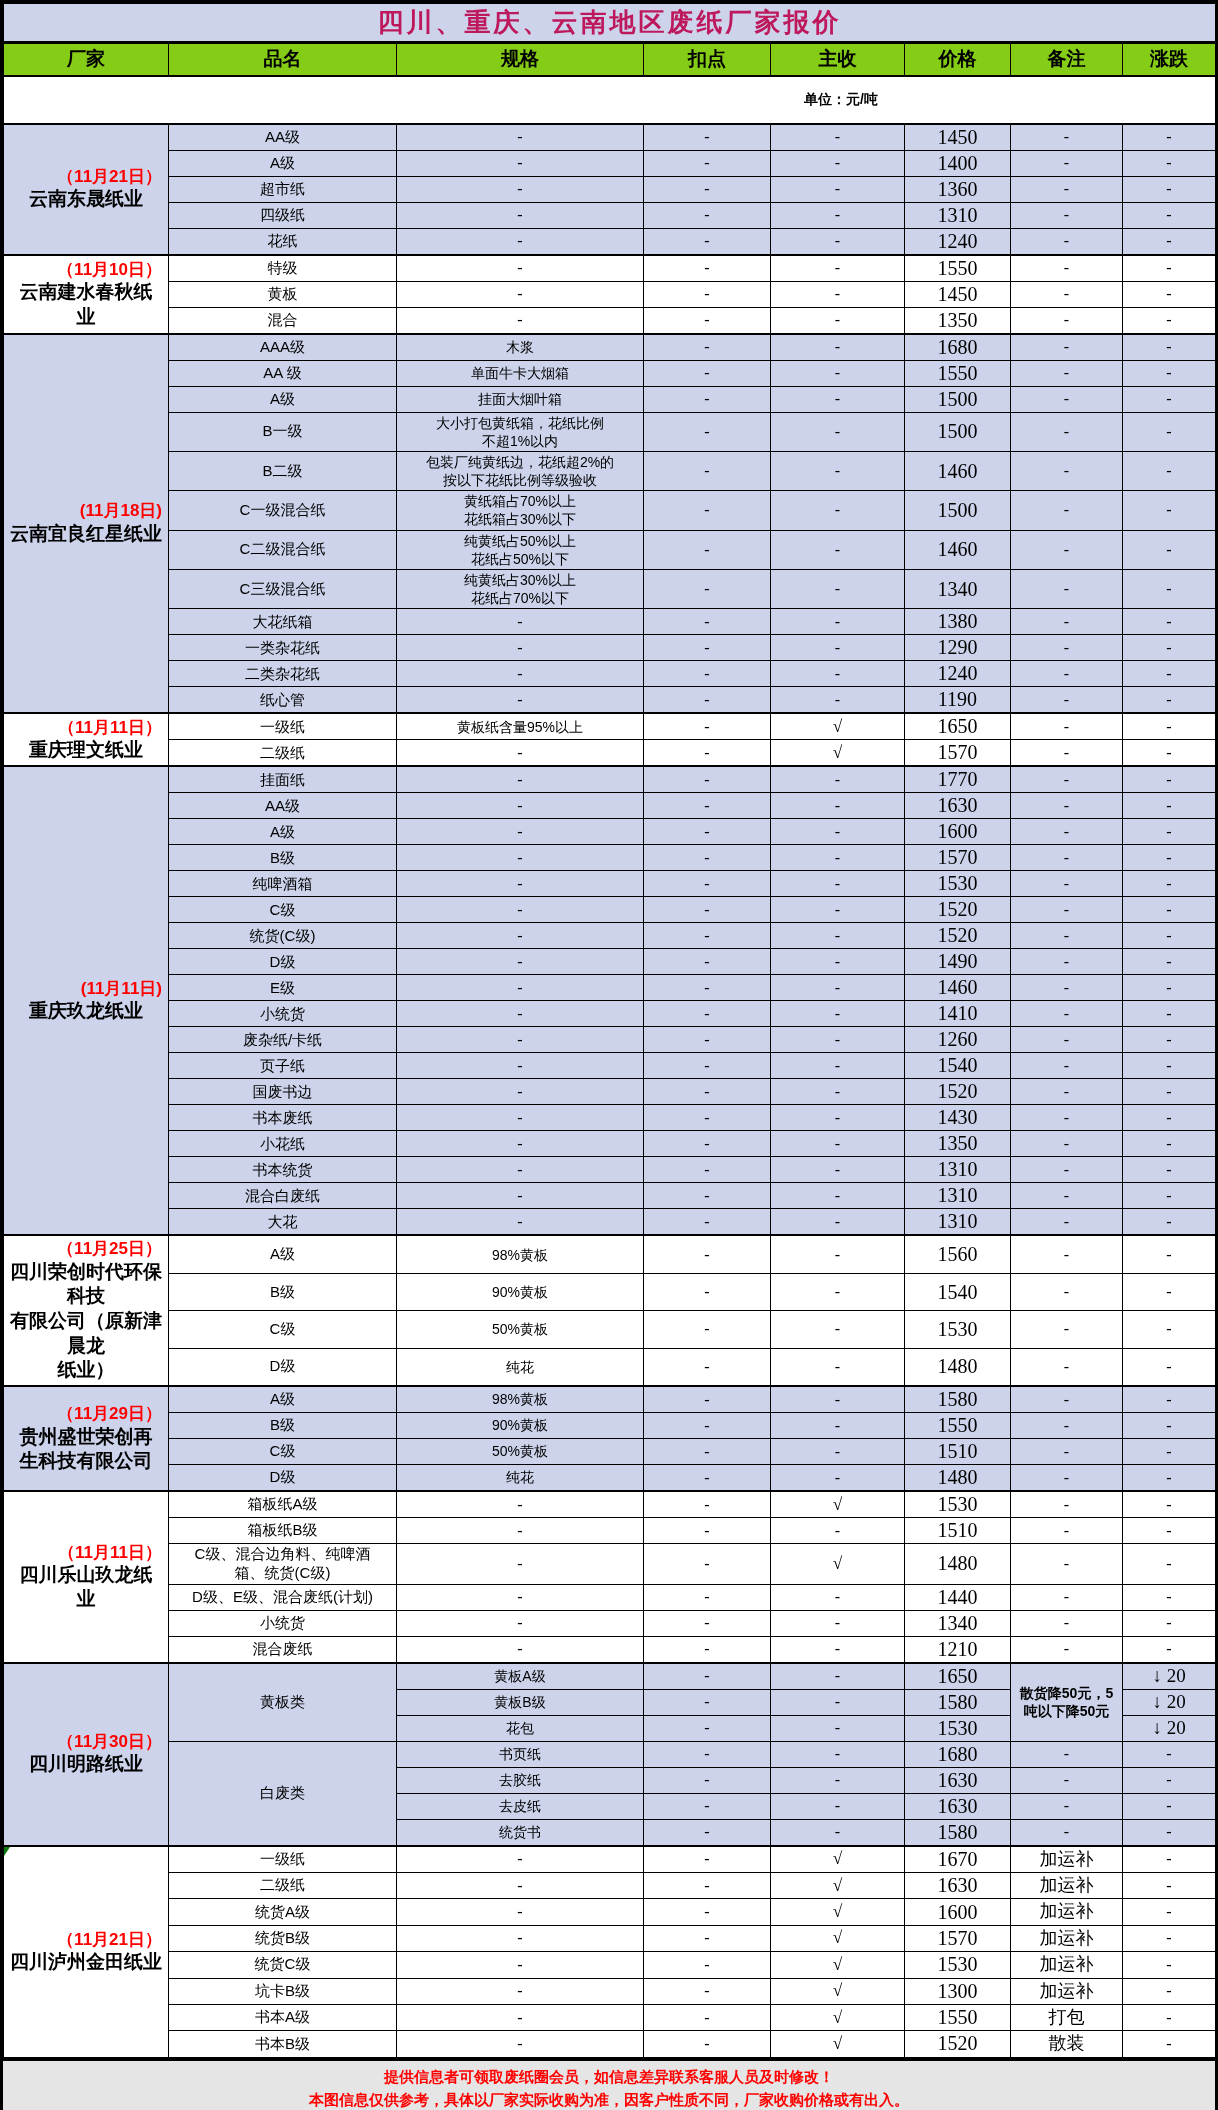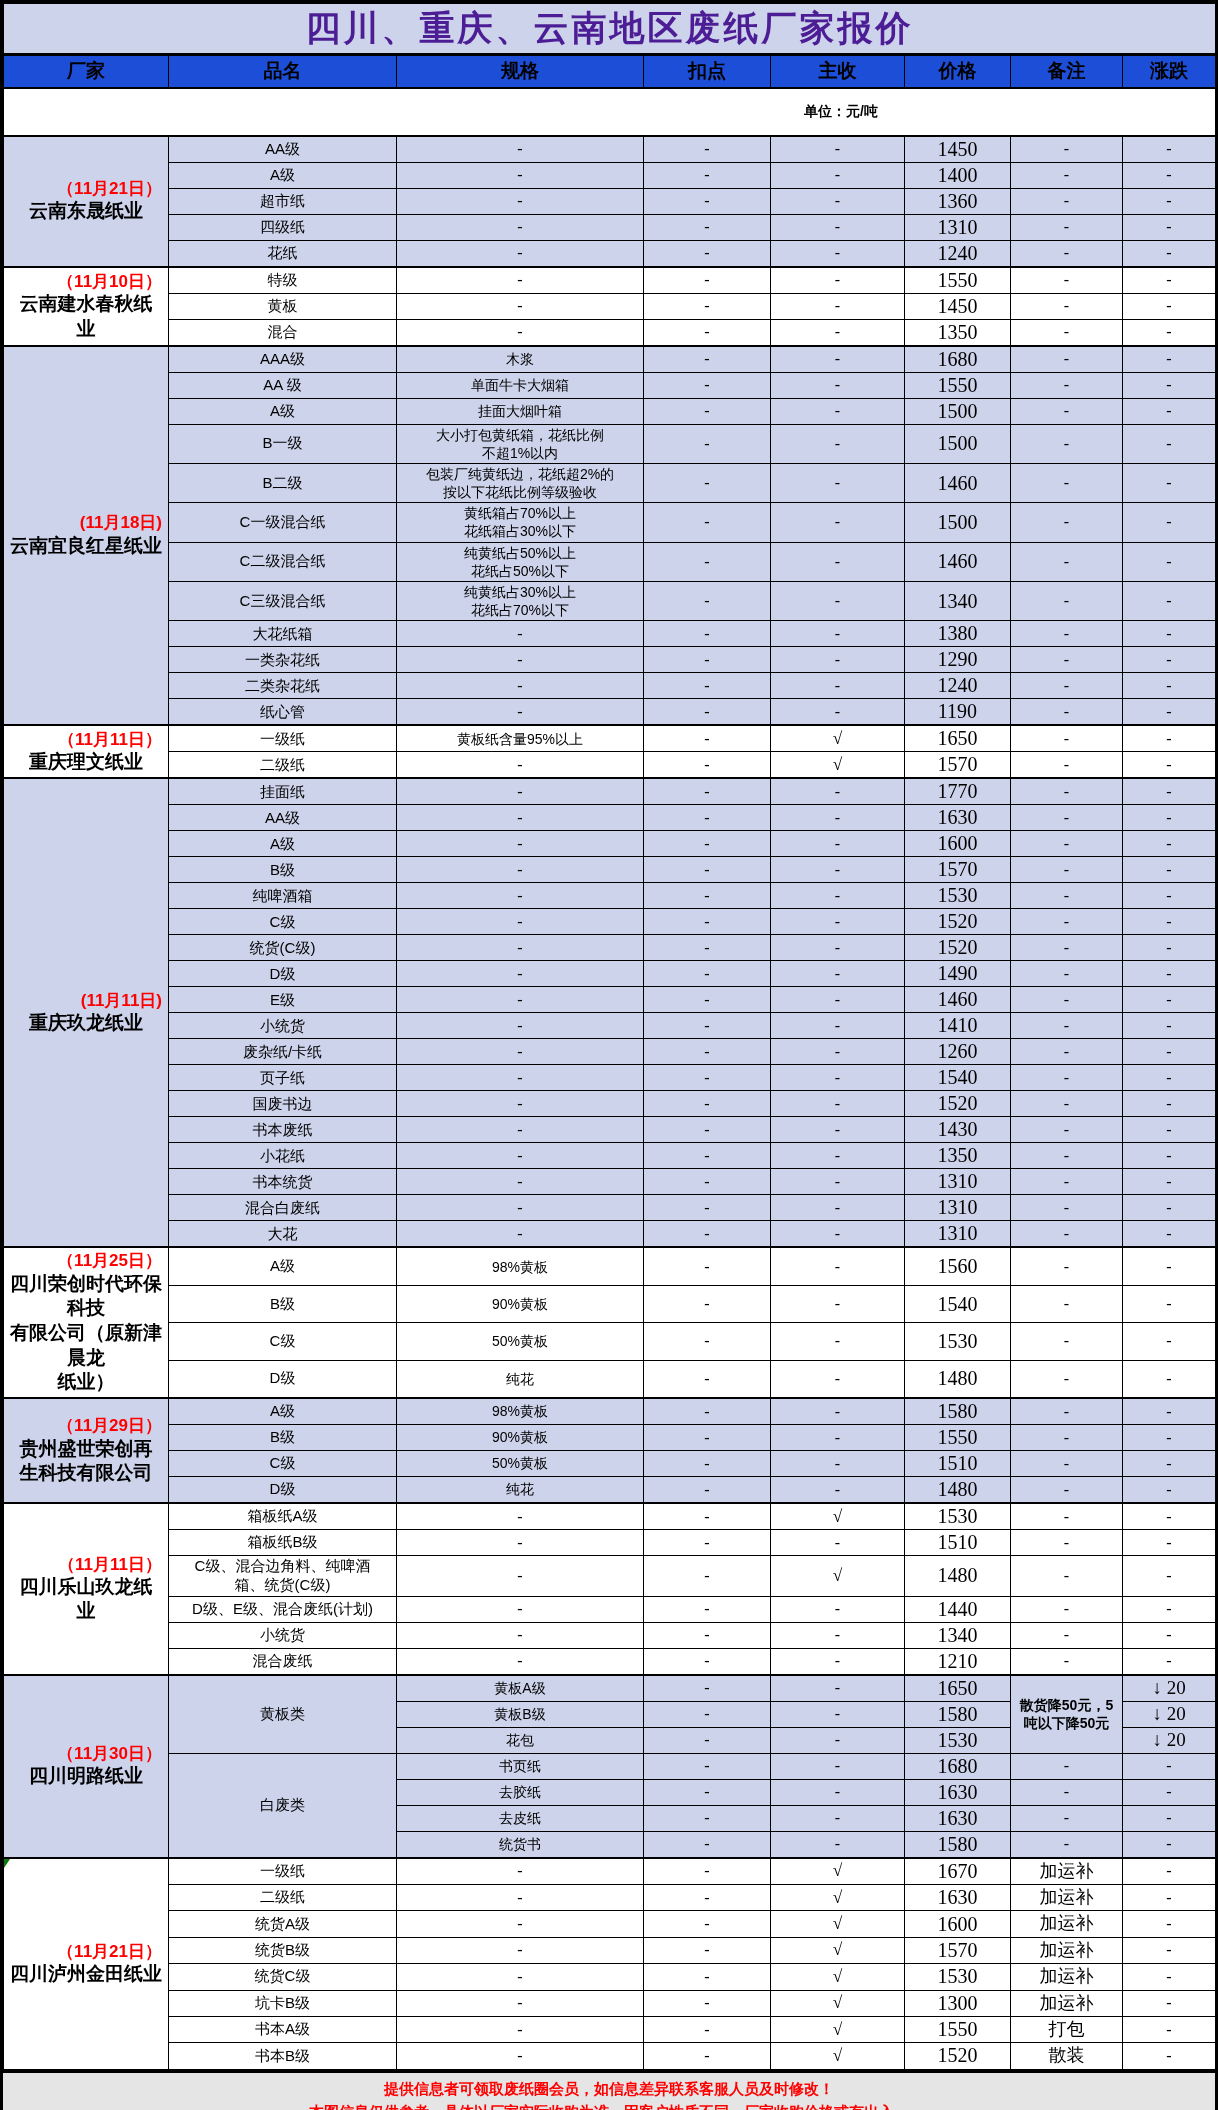--- a/index.html
+++ b/index.html
@@ -6,26 +6,26 @@
   .sheet{
     width:1212px;margin:0;border:3px solid #000;
     font-family:"Liberation Sans",sans-serif;color:#000;background:#fff;
   }
   table{width:100%;border-collapse:collapse;table-layout:fixed;}
   td,th{border:1px solid #000;text-align:center;vertical-align:middle;
         padding:1px 2px;overflow:hidden;box-sizing:border-box;}
   
   .title-cell{
     height:36px;background:#ccd3ea;border-bottom:3px solid #000;
-    color:#4c1d95;font-weight:bold;font-size:35px;letter-spacing:3px;
+    color:#be185d;font-weight:bold;font-size:26px;letter-spacing:3px;
     font-family:"Liberation Serif",serif;
   }
   
   .header-row th{
-    height:33px;background:#1d4ed8;border-bottom:2px solid #000;
+    height:33px;background:#84cc16;border-bottom:2px solid #000;
     font-size:19px;font-weight:bold;font-family:Liberation Sans, sans-serif;
   }
   
   .unit-cell{height:48px;text-align:left;background:#fff;}
   .unit-cell span{margin-left:798px;font-weight:bold;font-size:14px;}
   
   tbody td{height:26px;font-size:15px;background:#ffffff;}
   tr.shaded td{background:#ccd3ea;}
   tr.section-start td{border-top:2px solid #000;}
   .factory-cell{padding:2px 6px;}

